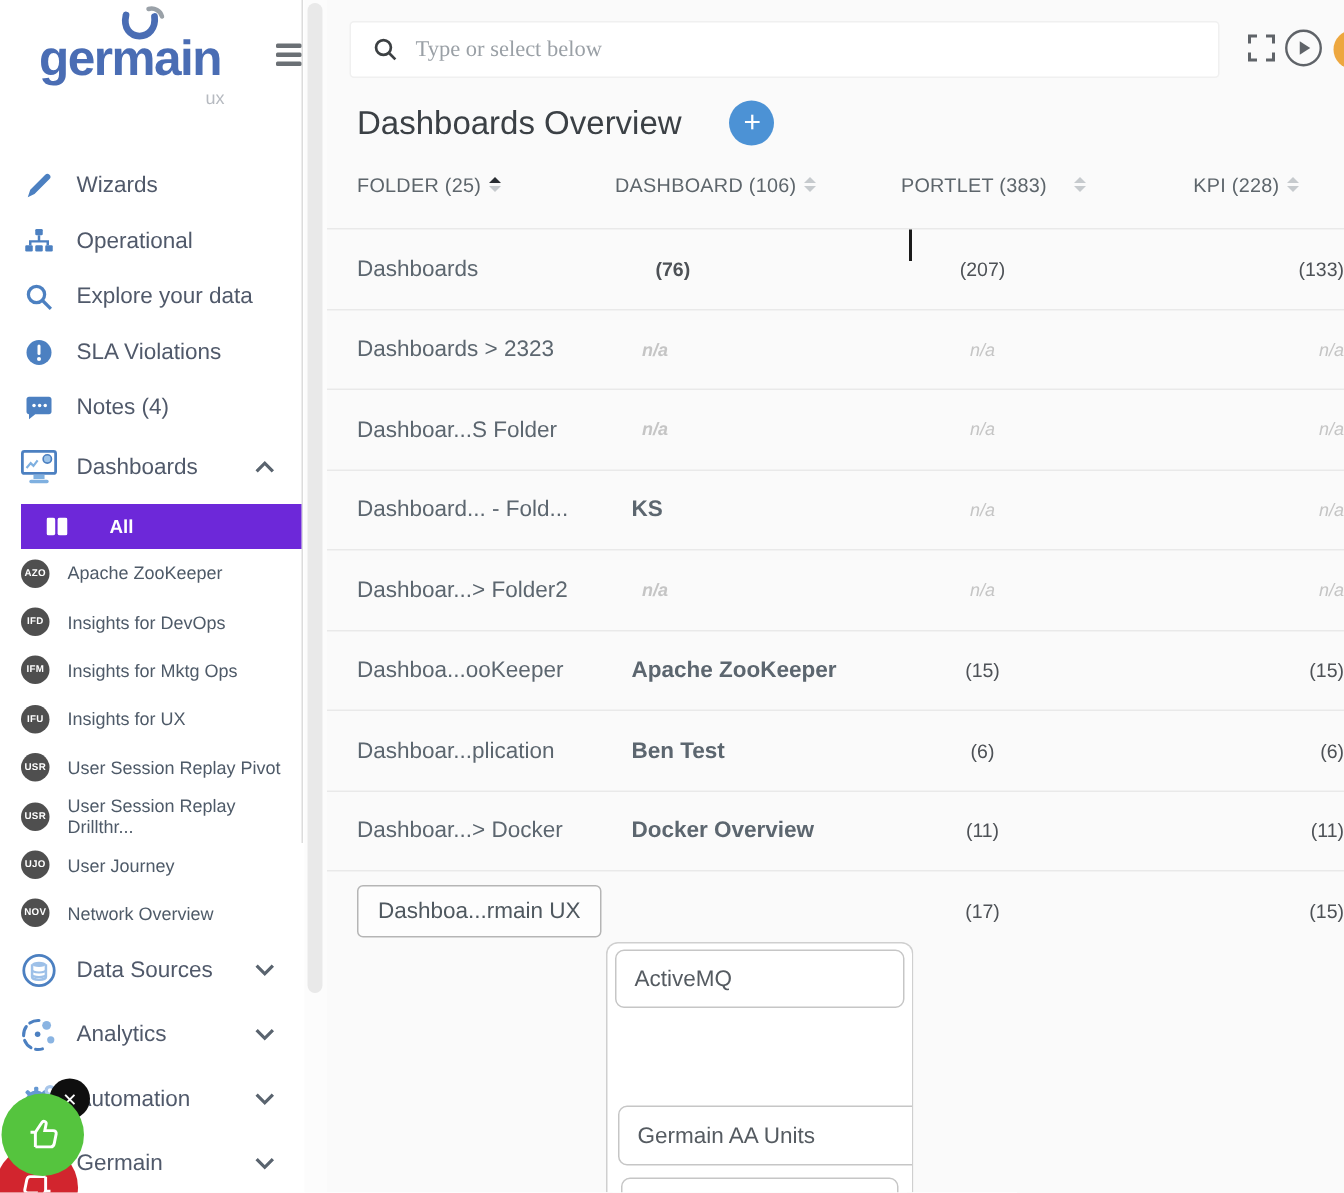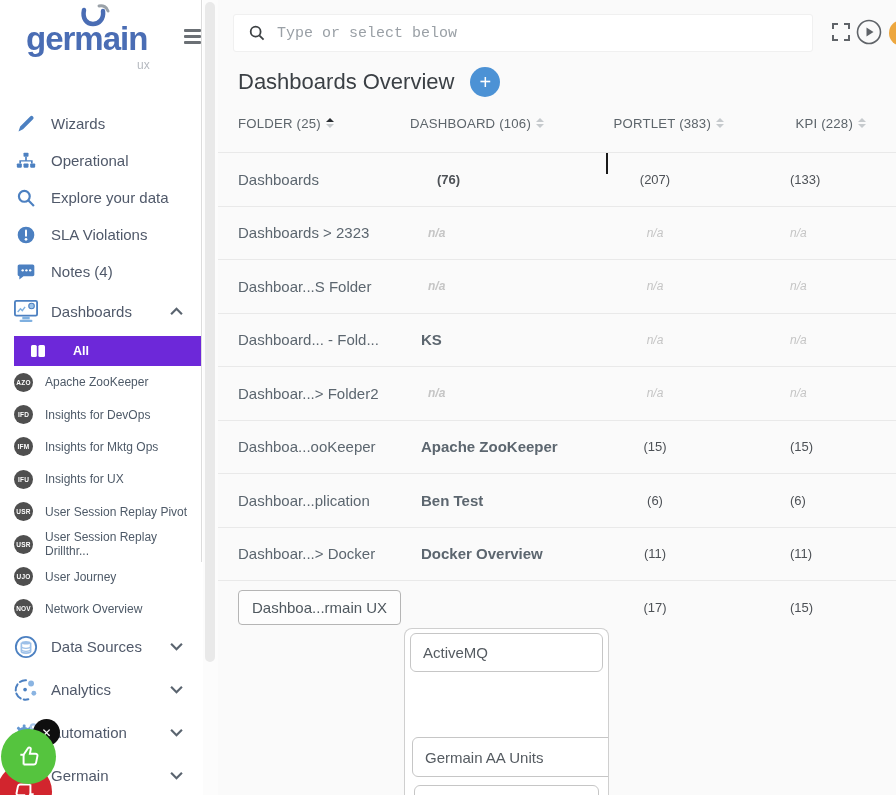--- a/index.html
+++ b/index.html
@@ -40,55 +40,55 @@
   .scroll-strip { position:absolute; left:203px; top:0; width:15px; height:795px; background:#fcfcfc; z-index:9; }
   .scroll-thumb { position:absolute; left:2px; top:2px; width:10px; height:660px;
     background:#e9e9e9; border-radius:6px; }
 
   
   .main { position:absolute; left:218px; top:0; width:678px; height:795px; background:#fafafa; }
   .search-bar { position:absolute; left:15px; top:14px; width:580px; height:38px;
     background:#fff; border:1px solid #f0f0f0; border-radius:3px; display:flex; align-items:center; }
   .search-bar svg { margin-left:14px; }
   .main-search { border:none; outline:none; background:transparent; flex:1; margin-left:11px;
-    font-size:15px; color:#5f6368; font-family:Liberation Mono, monospace; }
+    font-size:15px; color:#5f6368; font-family:Liberation Serif, serif; }
   .main-search::placeholder { color:#9aa0a6; }
   .fs-btn { position:absolute; left:613px; top:22px; width:20px; height:20px; cursor:pointer; }
   .play-btn { position:absolute; left:638px; top:19px; width:26px; height:26px; cursor:pointer; }
   .corner-sliver { position:absolute; left:671px; top:20px; width:26px; height:26px;
     border-radius:50%; background:#eda73f; cursor:pointer; }
 
   .title-row { position:absolute; left:20px; top:64px; height:36px; display:flex;
-    align-items:center; gap:16px; }
+    align-items:center; gap:32px; }
   .page-title { font-size:22px; font-weight:400; color:#3b4045; }
   .add-btn { width:30px; height:30px; border-radius:50%; background:#4c92d5; color:#fff;
     border:none; font-size:20px; line-height:28px; text-align:center; cursor:pointer;
     font-family:inherit; padding:0; }
 
   .thead { position:absolute; left:20px; top:106px; width:658px; height:34px; display:grid;
     grid-template-columns:172px 150px 190px 1fr; align-items:center; font-size:13.2px;
     color:#5d656b; letter-spacing:.2px; }
   .th { display:flex; align-items:center; cursor:pointer; }
-  .th.h3 { justify-content:flex-end; padding-right:26px; }
+  .th.h3 { justify-content:flex-end; padding-right:26px;gap:13px; }
   .th.h4 { justify-content:flex-end; padding-right:30px; }
   .sort { display:inline-flex; flex-direction:column; gap:2px; margin-left:5px; }
   .sort i { width:0; height:0; border-left:4px solid transparent; border-right:4px solid transparent; display:block; }
   .sort .up { border-bottom:4.5px solid #c6cacd; }
   .sort .down { border-top:4.5px solid #c6cacd; }
   .sort.asc .up { border-bottom-color:#2a2e33; }
 
   .tbody { position:absolute; left:0; top:152px; width:678px; }
   .tr { display:grid; grid-template-columns:172px 150px 190px 1fr; padding-left:20px;
     height:53.5px; border-top:1px solid #e9e9e9; align-items:center; cursor:pointer; }
   .c1 { font-size:15px; color:#5c666f; }
   .c2 { font-size:15px; color:#5c666f; padding-left:11px;font-weight:bold; }
   .c2.count { padding-left:27px; font-size:13px; color:#4d5156; }
   .c2.na { padding-left:18px; }
   .c3 { text-align:center; font-size:13px; color:#4d5156; }
-  .c4 { text-align:left; font-size:13px; color:#4d5156; padding-left:40px; }
+  .c4 { text-align:right; font-size:13px; color:#4d5156; padding-left:40px; }
   .na { font-style:italic; color:#c5c5c5 !important; font-size:12px !important; }
   .boxed { display:inline-block; border:1px solid #b5b5b5; border-radius:4px;
     padding:8px 13px; background:#fdfdfd; color:#4f585f; font-size:15px; }
 
   .cursor-line { position:absolute; left:388px; top:153px; width:2px; height:21px; background:#1a1a1a; }
 
   .dropdown { position:absolute; left:186px; top:628px; width:205px; height:167px;
     background:#fff; border:1px solid #cfcfcf; border-bottom:none; border-radius:8px 8px 0 0;
     overflow:hidden; z-index:5; }
   .opt { position:absolute; background:#fff; border:1px solid #c6c6c6; border-radius:6px;

